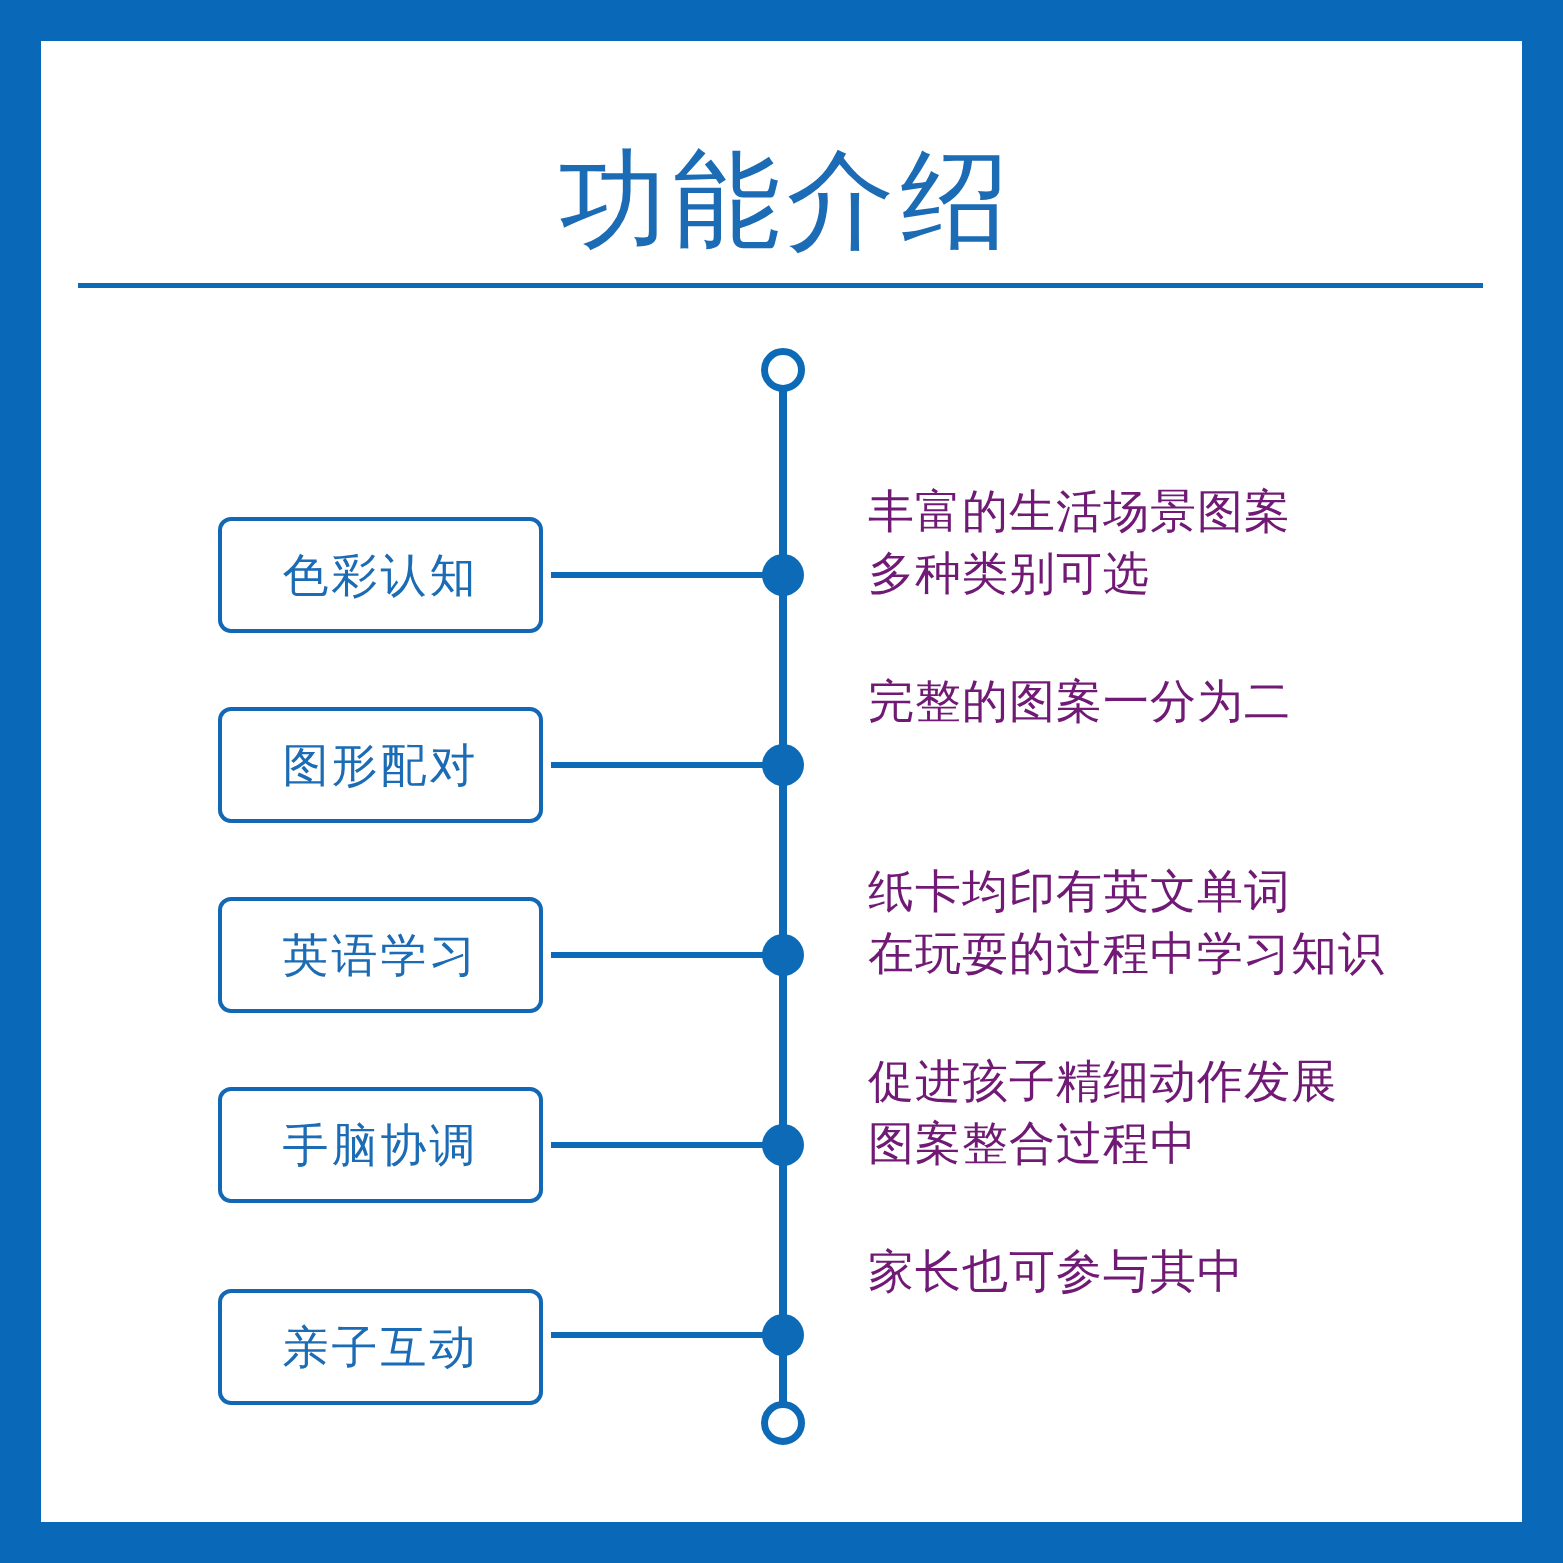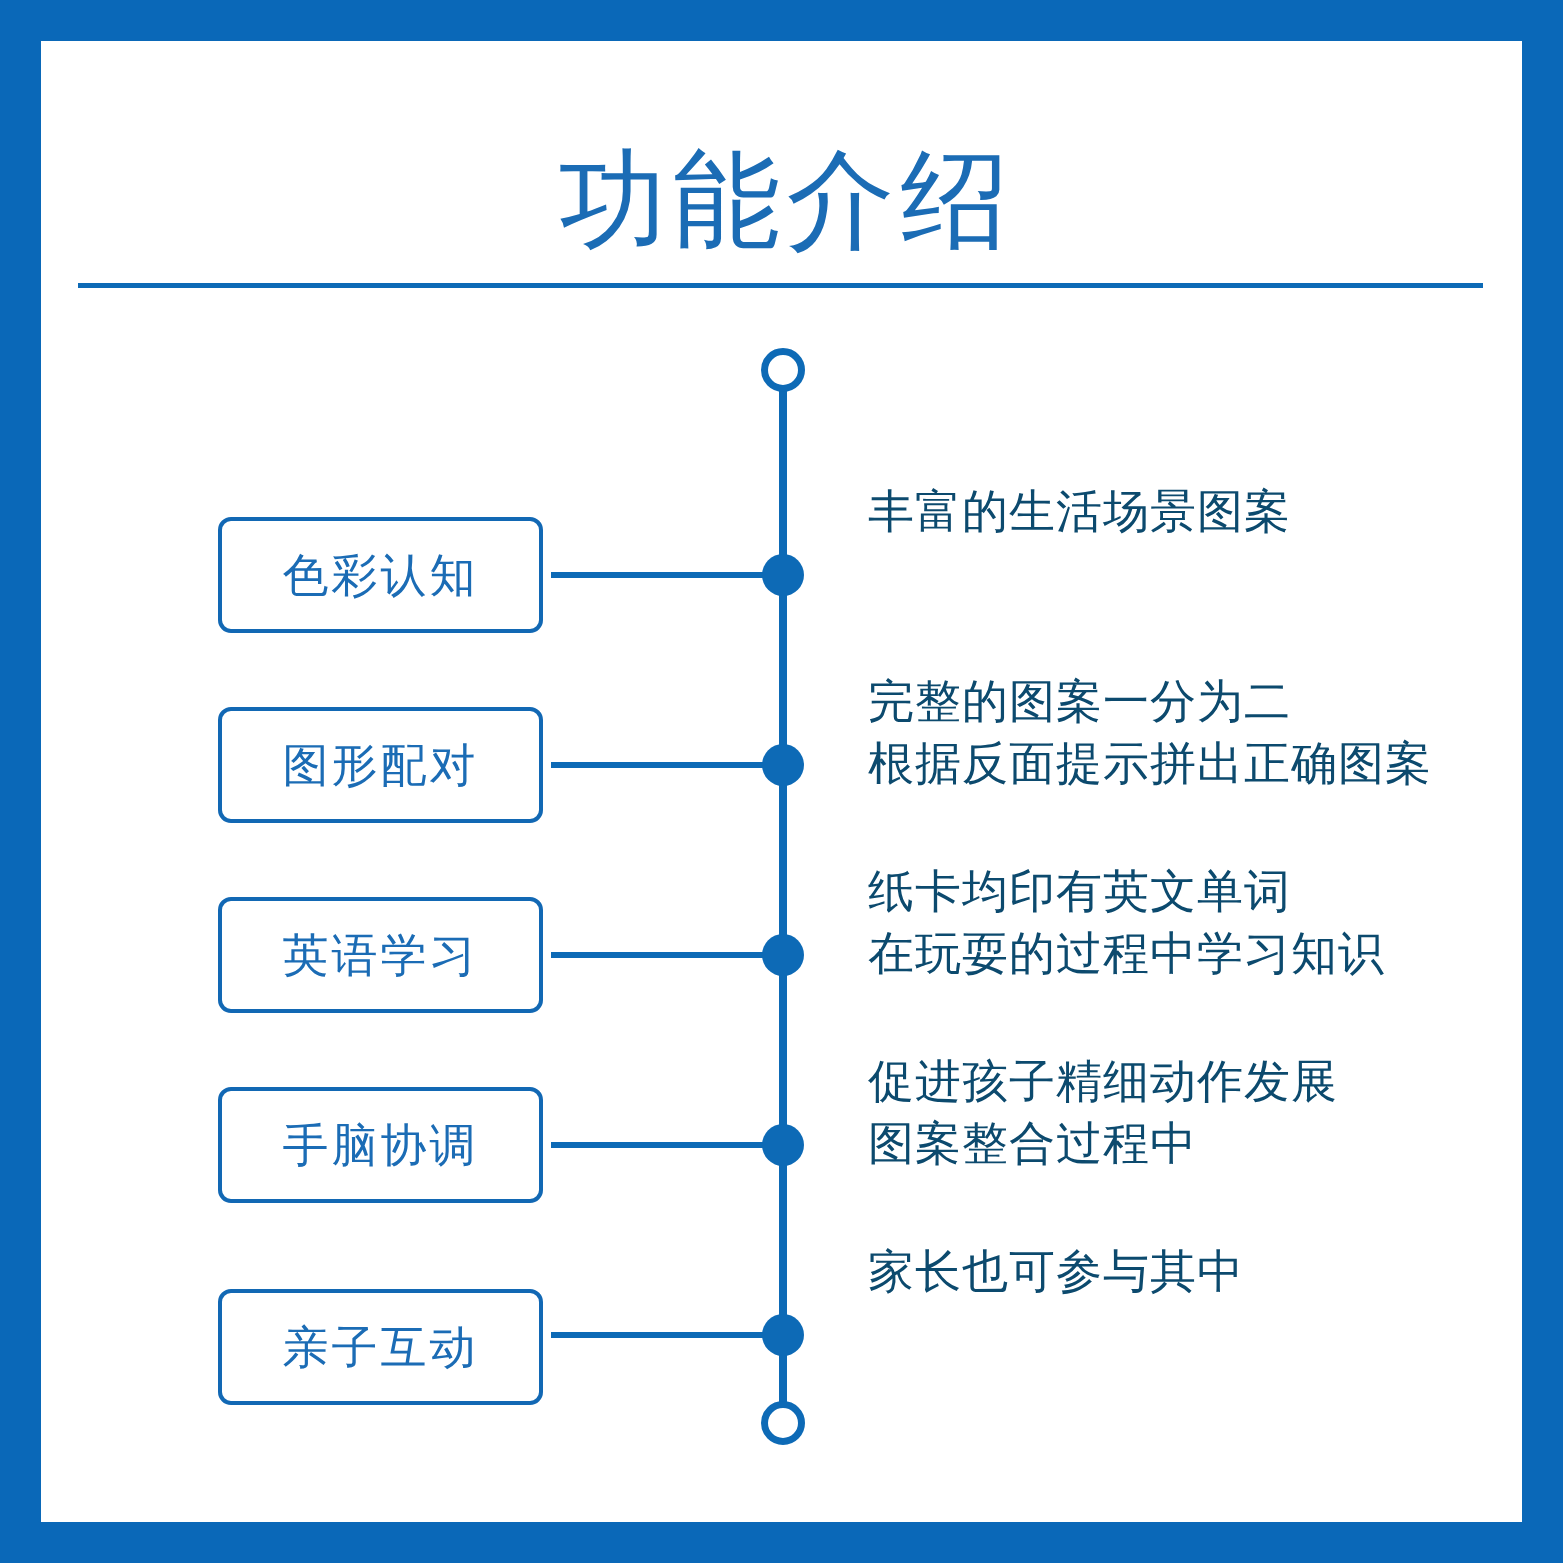--- a/index.html
+++ b/index.html
@@ -109,21 +109,21 @@
     left: 510px;           
     width: 232px;          
     height: 6px;
     background: #0d6ab6;
   }
 
   .desc {
     position: absolute;
     left: 827px;           
     width: 600px;
-    color: #0c4a6e;
+    color: #701a75;
     font-size: 46px;
     line-height: 62px;
     font-weight: 400;
     letter-spacing: 1px;
     white-space: nowrap;
   }
   .desc-line { display: block; }
 </style>
 </head>
 <body>
@@ -140,32 +140,32 @@
     <div class="ring" id="ring-bottom"></div>
 
     <div class="row" style="top:476px">
       <div class="label-box" style="top:0">
         <span class="label-box-text">色彩认知</span>
       </div>
       <div class="connector" style="top:55px"></div>
       <div class="node" style="left:721px; top:37px"></div>
       <div class="desc" style="top:-37px">
         <span class="desc-line">丰富的生活场景图案</span>
+        <span class="desc-line">多种类别可选</span>
       </div>
     </div>
 
     <div class="row" style="top:666px">
       <div class="label-box" style="top:0">
         <span class="label-box-text">图形配对</span>
       </div>
       <div class="connector" style="top:55px"></div>
       <div class="node" style="left:721px; top:37px"></div>
       <div class="desc" style="top:-37px">
         <span class="desc-line">完整的图案一分为二</span>
-        <span class="desc-line">根据反面提示拼出正确图案</span>
       </div>
     </div>
 
     <div class="row" style="top:856px">
       <div class="label-box" style="top:0">
         <span class="label-box-text">英语学习</span>
       </div>
       <div class="connector" style="top:55px"></div>
       <div class="node" style="left:721px; top:37px"></div>
       <div class="desc" style="top:-37px">

